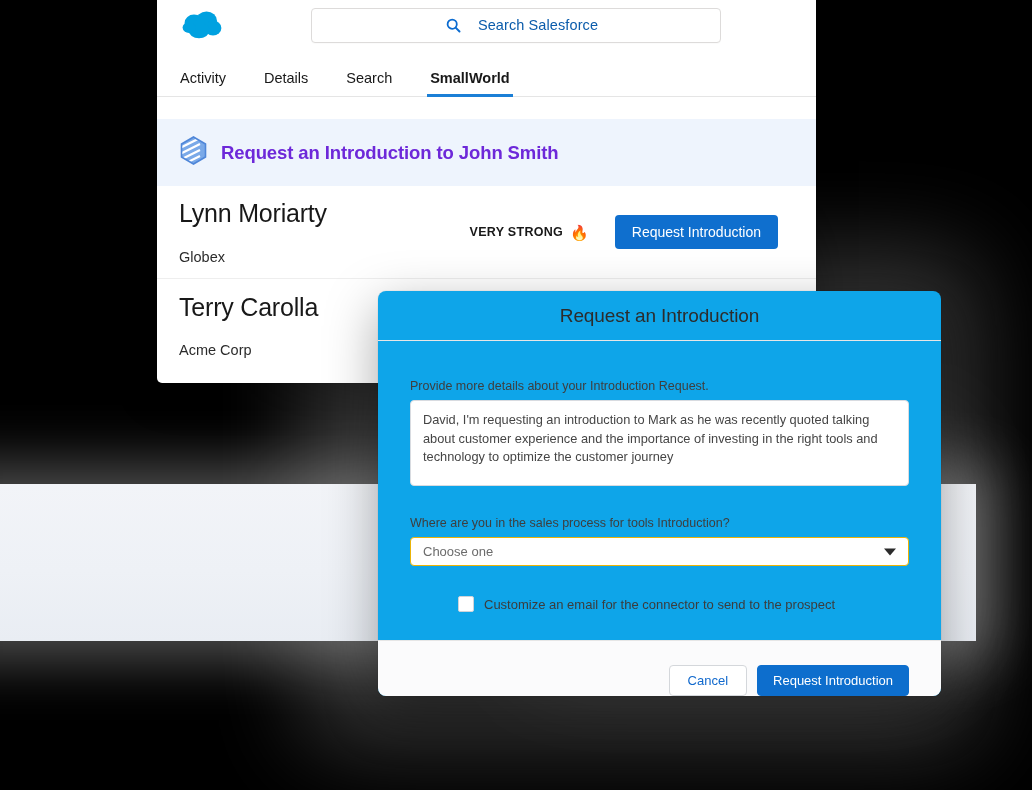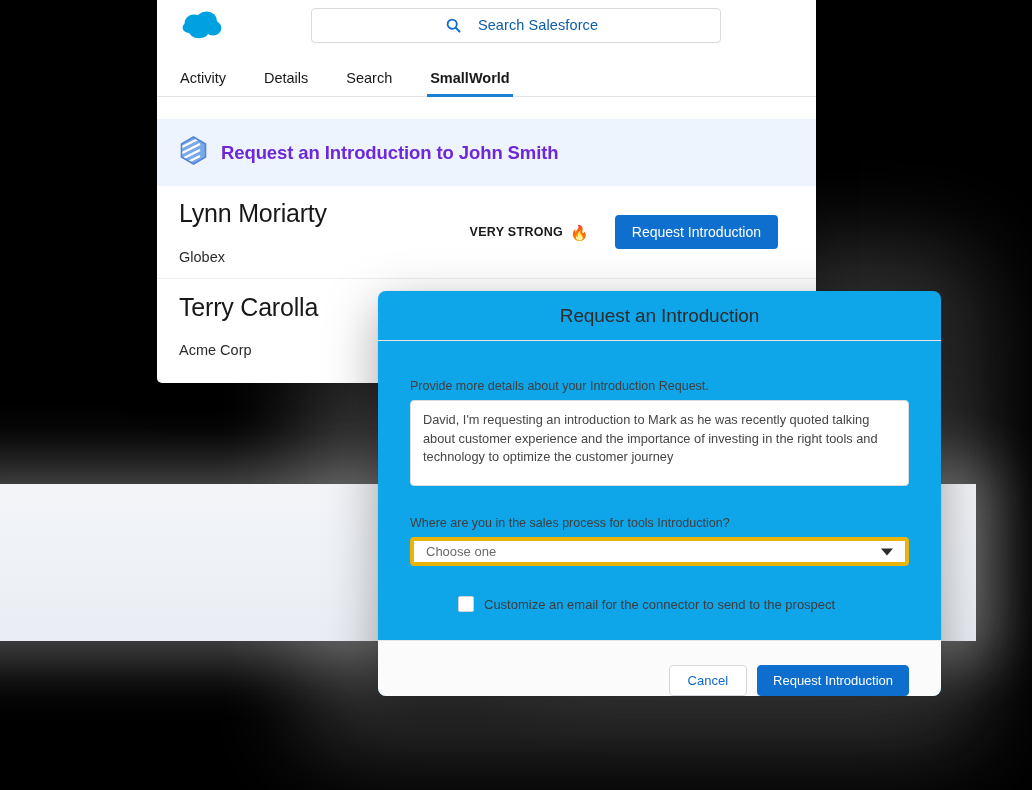--- a/index.html
+++ b/index.html
@@ -238,21 +238,21 @@
     font-family: inherit;
     resize: none;
     outline: none;
     background: #fff;
   }
   .spacer-1 { height: 26px; }
   .select-box {
     position: relative;
     width: 100%;
     height: 29px;
-    border: 4px solid #eab308;
+    border: 1px solid #eab308;
     border-radius: 4px;
     display: flex;
     align-items: center;
     padding: 0 12px;
     box-sizing: border-box;
     cursor: pointer;
     background: #fff;
   }
   .select-value {
     font-size: 13px;

